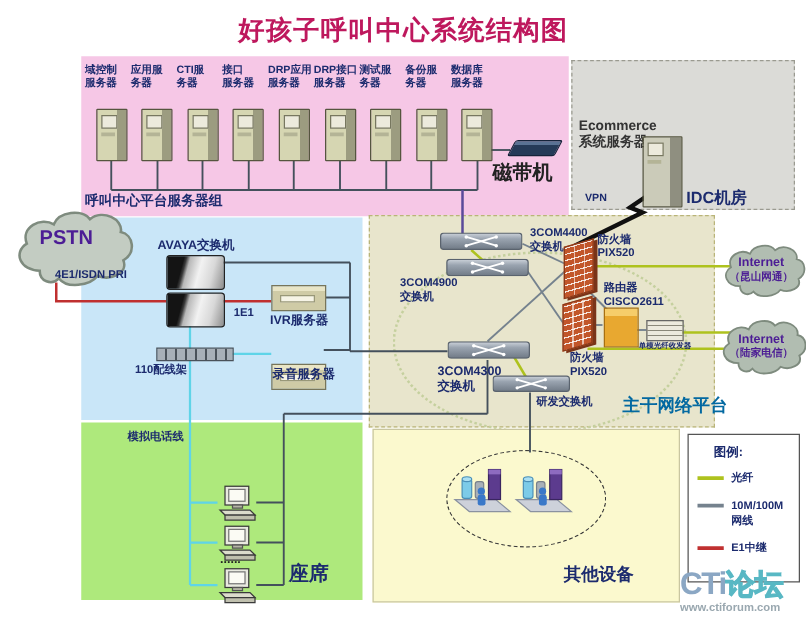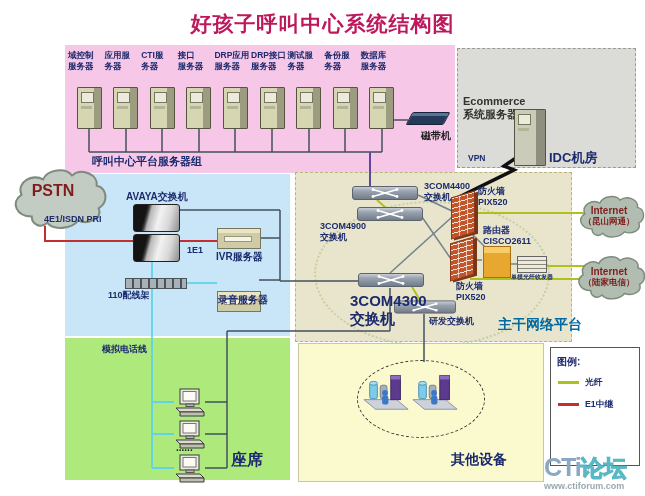--- a/index.html
+++ b/index.html
@@ -45,30 +45,30 @@
   .fw{width:22px;height:40px;border:1px solid #8a3a1a;transform:skewY(-16deg);
       box-shadow:3px 2px 0 #7a3418;
       background:repeating-linear-gradient(0deg,rgba(255,255,255,0) 0 4px,rgba(255,255,255,.85) 4px 5px),
                  repeating-linear-gradient(90deg,rgba(255,255,255,0) 0 7px,rgba(255,255,255,.6) 7px 8px),#c2562a;}
   .router{width:26px;height:30px;border:1px solid #a87010;
       background:linear-gradient(#f6cd6a 0 6px,#e8a830 6px),
                  repeating-linear-gradient(0deg,rgba(255,255,255,0) 0 8px,rgba(255,255,255,.5) 8px 9px);}
   .trx{width:28px;height:15px;border:1px solid #666;background:
        repeating-linear-gradient(0deg,#eceade 0 3px,#8a887a 3px 4px);}
   
-  .lg-title{font-size:10px;font-weight:bold;color:#1c2b6e;margin:7px 0 8px 6px;}
+  .lg-title{font-size:10px;font-weight:bold;color:#1c2b6e;margin:7px 0 8px 20px;}
   .lg-row{display:flex;align-items:flex-start;margin:0 4px 11px 7px;}
   .lg-swatch{width:21px;height:3px;margin:4px 6px 0 0;flex:0 0 auto;}
   .lg-txt{font-size:8.8px;font-weight:bold;color:#1c2b6e;line-height:1.3;width:52px;white-space:normal;}
   
   #wm{position:absolute;left:544px;top:455px;z-index:4;line-height:1;}
   #wm .b1{font-size:25px;font-weight:bold;color:#8ba7c4;letter-spacing:-1px;}
   #wm .b2{font-size:23px;font-weight:bold;color:#701a75;-webkit-text-stroke:1px #58b8c4;}
   #wm .url{font-size:9px;color:#9aa8b0;font-weight:bold;margin-top:2px;}
-  .cloud-txt{position:absolute;z-index:4;text-align:center;color:#7f1d1d;font-weight:bold;}
+  .cloud-txt{position:absolute;z-index:4;text-align:center;color:#4c1d95;font-weight:bold;}
 </style>
 </head>
 <body>
 
 <div class="abs" style="left:0;top:10px;width:645px;text-align:center;z-index:3;">
   <span style="font-family:'Liberation Serif','DejaVu Serif',serif;font-weight:bold;font-size:21px;color:#be185d;letter-spacing:1px;">好孩子呼叫中心系统结构图</span>
 </div>
 
 <div class="region" id="box-servers"></div>
 <div class="region" id="box-idc"></div>
@@ -239,23 +239,23 @@
       <div class="tower"></div>
     </div>
     <div class="srv-col" style="left: 360.8px;">
       <div class="srv-lbl">
         <div>数据库</div>
         <div>服务器</div>
       </div>
       <div class="tower"></div>
     </div>
   </div>
-<div class="lbl" style="left:92px;top:155px;font-size:11px;">呼叫中心平台服务器组</div>
+<div class="lbl" style="left:68px;top:155px;font-size:11px;">呼叫中心平台服务器组</div>
 <div class="dev tape" style="left:409px;top:112px;"></div>
-<div class="lbl" style="left:421px;top:130px;font-size:10px;color:#222;">磁带机</div>
+<div class="lbl" style="left:394px;top:130px;font-size:16px;color:#222;">磁带机</div>
 
 <div class="lbl" style="left:463px;top:95px;font-size:11px;color:#333;">
   <div>Ecommerce</div>
   <div>系统服务器</div>
 </div>
 <div class="dev tower tall" style="left:514px;top:96px;"></div>
 <div class="lbl" style="left:468px;top:153px;font-size:8.5px;">VPN</div>
 <div class="lbl" style="left:549px;top:150px;font-size:13px;">IDC机房</div>
 
 <div class="cloud-txt" style="left:22px;top:182px;width:62px;font-size:16px;">PSTN</div>
@@ -275,21 +275,21 @@
 <div class="lbl" style="left:108px;top:290px;font-size:9px;">110配线架</div>
 
 <div class="lbl" style="left:424px;top:181px;font-size:9px;">
   <div>3COM4400</div>
   <div>交换机</div>
 </div>
 <div class="lbl" style="left:320px;top:221px;font-size:9px;">
   <div>3COM4900</div>
   <div>交换机</div>
 </div>
-<div class="lbl" style="left:350px;top:292px;font-size:15px;">
+<div class="lbl" style="left:350px;top:292px;font-size:10px;">
   <div>3COM4300</div>
   <div>交换机</div>
 </div>
 <div class="lbl" style="left:429px;top:316px;font-size:9px;">研发交换机</div>
 <div class="dev fw" style="left:451px;top:194px;"></div>
 <div class="lbl" style="left:478px;top:186px;font-size:9px;">
   <div>防火墙</div>
   <div>PIX520</div>
 </div>
 <div class="dev fw" style="left:450px;top:240px;height:36px;"></div>
@@ -320,20 +320,24 @@
 <div class="lbl big-lbl" style="left:231px;top:451px;font-size:16px;">座席</div>
 
 <div class="lbl" style="left:451px;top:451px;font-size:14px;">其他设备</div>
 
 <div class="region" id="box-legend">
   <div class="lg-title">图例:</div>
   <div class="lg-row">
     <div class="lg-swatch" style="background: rgb(174, 194, 30);"></div>
     <div class="lg-txt">光纤</div>
   </div>
+  <div class="lg-row">
+    <div class="lg-swatch" style="background: rgb(117, 130, 142);"></div>
+    <div class="lg-txt">10M/100M网线</div>
+  </div>
   <div class="lg-row" style="margin-top:8px;">
     <div class="lg-swatch" style="background: rgb(192, 48, 48);"></div>
     <div class="lg-txt">E1中继</div>
   </div>
 </div>
 
 <div id="wm">
   <span class="b1">CTi</span><span class="b2">论坛</span>
   <div class="url">www.ctiforum.com</div>
 </div>

